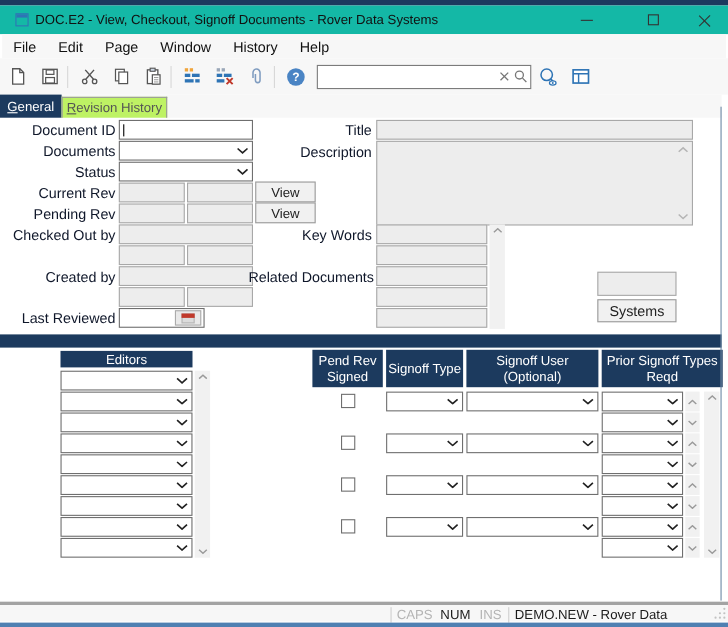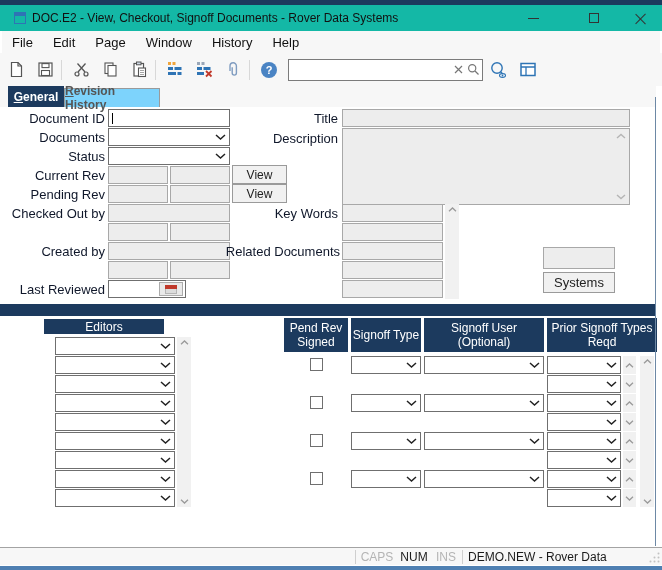--- a/index.html
+++ b/index.html
@@ -27,44 +27,44 @@
   .menubar{position:absolute;left:2px;top:31px;width:658px;height:22px;background:#f7f7f7;display:flex;align-items:center;}
   .menu-item{padding:2px 10px;font-size:13px;color:#111;}
 
   .toolbar{position:absolute;left:0;top:53px;width:662px;height:33px;background:#f7f7f7;display:flex;align-items:center;}
   .tbtn{width:26px;height:26px;display:flex;align-items:center;justify-content:center;margin-left:3px;}
   .tsep{width:1px;height:20px;background:#d8d8d8;margin:0 3px;}
   .searchwrap{margin-left:6px;width:195px;height:22px;background:#fff;border:1px solid #7b7b7b;display:flex;align-items:center;}
   .searchwrap input{flex:1;border:none;outline:none;height:18px;font:12px "Liberation Sans",sans-serif;padding:0 4px;background:transparent;}
   .sic{width:16px;height:16px;display:flex;align-items:center;justify-content:center;margin-right:2px;}
 
-  .tabstrip{position:absolute;left:0;top:86px;width:656px;height:21px;background:#f7f7f7;display:flex;align-items:flex-end;padding-left:8px;font-weight:bold;}
+  .tabstrip{position:absolute;left:0;top:86px;width:656px;height:21px;background:#f7f7f7;display:flex;align-items:flex-end;}
   .tab{height:21px;display:flex;align-items:center;justify-content:center;font-size:12px;}
   .tab-active{width:56px;background:var(--navy);color:#fff;}
-  .tab-idle{width:96px;height:19px;background:#7dd3fc;border:1px solid #9a9a9a;border-bottom:none;color:#555;}
+  .tab-idle{width:96px;height:19px;background:#bef264;border:1px solid #9a9a9a;border-bottom:none;color:#555;}
   .tab-label{display:block;}
   .tab-label::first-letter{text-decoration:underline;}
 
   .lbl{position:absolute;text-align:right;font-size:13px;color:#0f172a;line-height:18px;}
   .inp{position:absolute;background:#fff;border:1px solid #6f6f6f;height:18px;}
   .ro{position:absolute;background:#ededed;border:1px solid #a8a8a8;height:18px;}
   .dd{position:absolute;background:#fff;border:1px solid #6f6f6f;height:18px;display:flex;align-items:center;justify-content:flex-end;}
   .dd svg{margin-right:3px;}
   .btn{position:absolute;background:#f1f1f1;border:1px solid #9a9a9a;font-size:12px;color:#222;display:flex;align-items:center;justify-content:center;}
   .caret{position:absolute;left:3px;top:3px;width:1px;height:11px;background:#000;}
   .scrolltrack{position:absolute;background:#f1f1f1;display:flex;flex-direction:column;justify-content:space-between;align-items:center;padding:3px 0;}
   .minibtn{position:absolute;width:13px;background:#f1f1f1;display:flex;align-items:center;justify-content:center;height:18px;}
   .chk{position:absolute;width:13px;height:13px;background:#fff;border:1px solid #6f6f6f;}
   .navybar{position:absolute;left:0;top:304px;width:656px;height:12px;background:var(--navy);}
   .ghead{position:absolute;background:var(--navy);color:#fff;font-size:12px;line-height:14px;display:flex;align-items:center;justify-content:center;text-align:center;}
   .calbtn{position:absolute;background:#e9e9e9;border:1px solid #ababab;display:flex;align-items:center;justify-content:center;}
   .calic{width:12px;height:9px;background:#dcdcdc;border:1px solid #b5b5b5;position:relative;}
   .calic::before{content:"";position:absolute;left:-1px;top:-1px;width:12px;height:4px;background:var(--red);}
 
-  .statusbar{position:absolute;left:0;top:547px;width:662px;height:18px;background:#f7f7f7;border-top:1px solid #a3a3a3;font-size:12px;}
+  .statusbar{position:absolute;left:0;top:547px;width:662px;height:18px;background:#f7f7f7;border-top:3px solid #a3a3a3;font-size:12px;}
   .sb-sep{position:absolute;top:2px;width:1px;height:14px;background:#cfcfcf;}
   .sb-ind{position:absolute;top:0;height:18px;line-height:18px;text-align:center;}
   .dim{color:#b4b4b4;}
   .bottom-strip{position:absolute;left:0;top:566px;width:662px;height:4px;background:var(--strip_blue);}
   .right-border{position:absolute;left:655px;top:97px;width:1px;height:449px;background:var(--border_blue);}
 </style>
 </head>
 <body>
 
 <div class="win">
@@ -276,21 +276,21 @@
     <div class="ro" style="left:342px;top:261px;width:101px;"></div>
     <div class="ro" style="left:342px;top:280px;width:101px;"></div>
 
     <div class="ro" style="left:543px;top:247px;width:72px;height:22px;"></div>
     <div class="btn" style="left:543px;top:272px;width:72px;height:21px;font-size:13px;">Systems</div>
   </div>
 
   <div class="navybar"></div>
 
   <div>
-    <div class="ghead" style="left:44px;top:319px;width:120px;height:15px;">Editors</div>
+    <div class="ghead" style="left:55px;top:319px;width:120px;height:15px;">Editors</div>
 
     <div class="dd" style="left:55px;top:337px;width:120px;">
         <svg width="11" height="6" viewBox="0 0 11 6">
           <path d="M1 1l4.5 4L10 1" fill="none" stroke="#222" stroke-width="1.5"></path>
         </svg>
       </div>
     <div class="dd" style="left:55px;top:356px;width:120px;">
         <svg width="11" height="6" viewBox="0 0 11 6">
           <path d="M1 1l4.5 4L10 1" fill="none" stroke="#222" stroke-width="1.5"></path>
         </svg>

